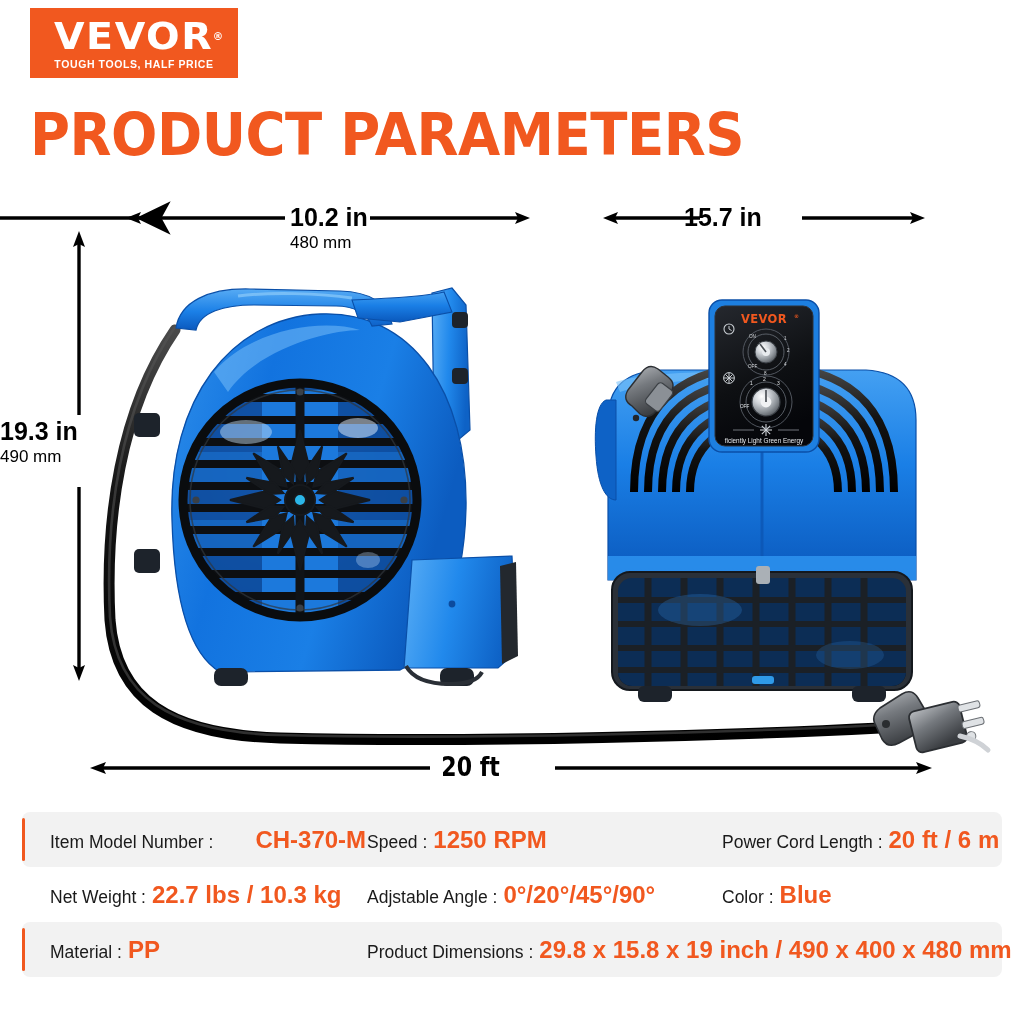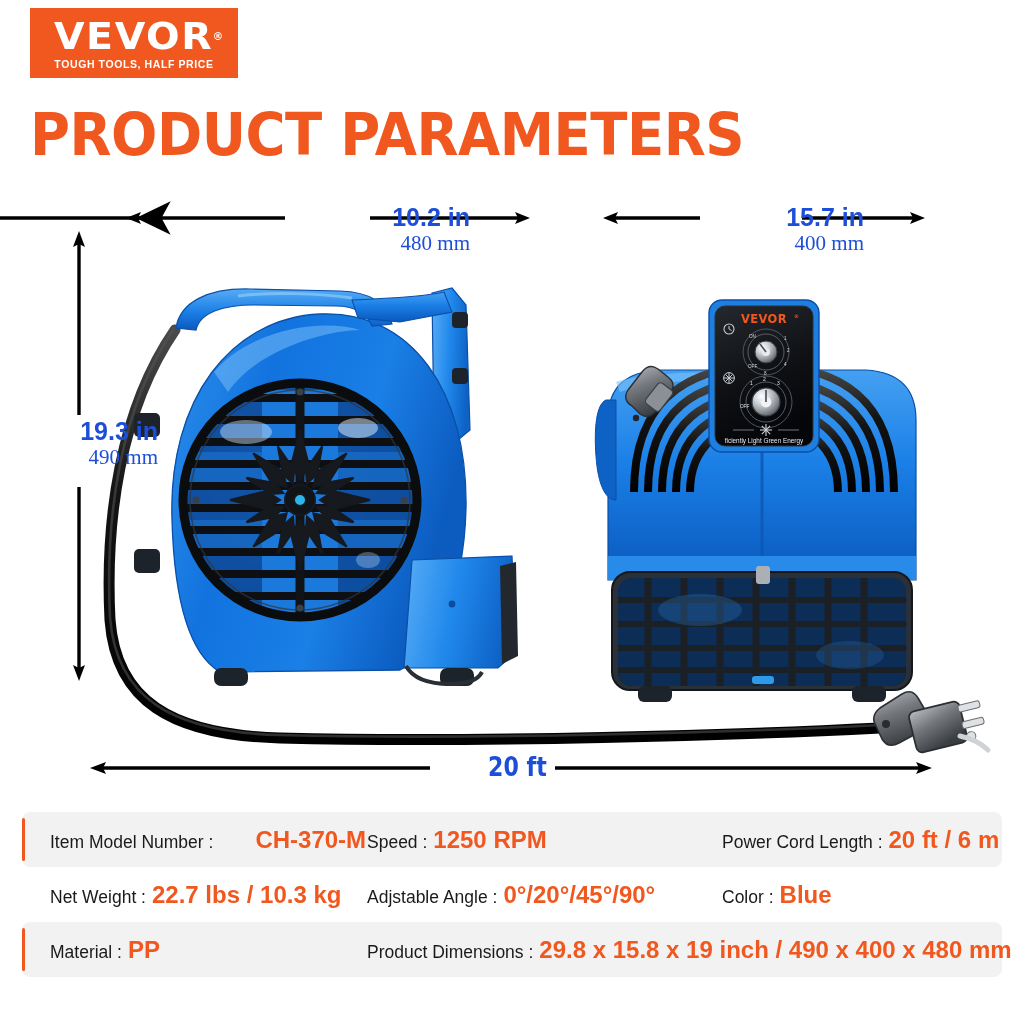--- a/index.html
+++ b/index.html
@@ -40,28 +40,28 @@
     position: absolute; left: 30px; top: 104px;
     color: #F1581F;
     font-family: "DejaVu Sans", sans-serif;
     font-weight: 700; font-size: 58px; line-height: 62px;
     letter-spacing: -0.5px;
     transform: scaleX(0.94); transform-origin: left center;
     white-space: nowrap;
   }
 
   
-  .dim-label { position: absolute; text-align: right; color:#1d4ed8; }
+  .dim-label { position: absolute; text-align: left; color:#000000; }
   .dim-primary {
     font-weight: 700; font-size: 25px; line-height: 27px;
     font-family: "Liberation Sans", sans-serif;
   }
   .dim-secondary {
-    font-weight: 400; font-size: 21px; line-height: 24px;
-    font-family: Liberation Serif, serif;
+    font-weight: 400; font-size: 17px; line-height: 24px;
+    font-family: Liberation Sans, sans-serif;
   }
   .dim-20ft {
     font-weight: 700; font-size: 26px; line-height: 28px;
     font-family: "DejaVu Sans", sans-serif;
     transform: scaleX(0.85);
   }
 
   svg.overlay { position:absolute; left:0; top:0; width:1024px; height:1024px; pointer-events:none; }
 
   
@@ -457,21 +457,20 @@
     </g>
   </svg>
 
   <div class="dim-label" style="left:290px; top:204px; width:180px;">
     <div class="dim-primary">10.2 in</div>
     <div class="dim-secondary">480 mm</div>
   </div>
 
   <div class="dim-label" style="left:684px; top:204px; width:180px;">
     <div class="dim-primary">15.7 in</div>
-    <div class="dim-secondary">400 mm</div>
   </div>
 
   <div class="dim-label" style="left:0px; top:418px; width:158px;">
     <div class="dim-primary">19.3 in</div>
     <div class="dim-secondary">490 mm</div>
   </div>
 
   <div class="dim-label" style="left:432px; top:753px; width:124px;">
     <div class="dim-20ft">20 ft</div>
   </div>

